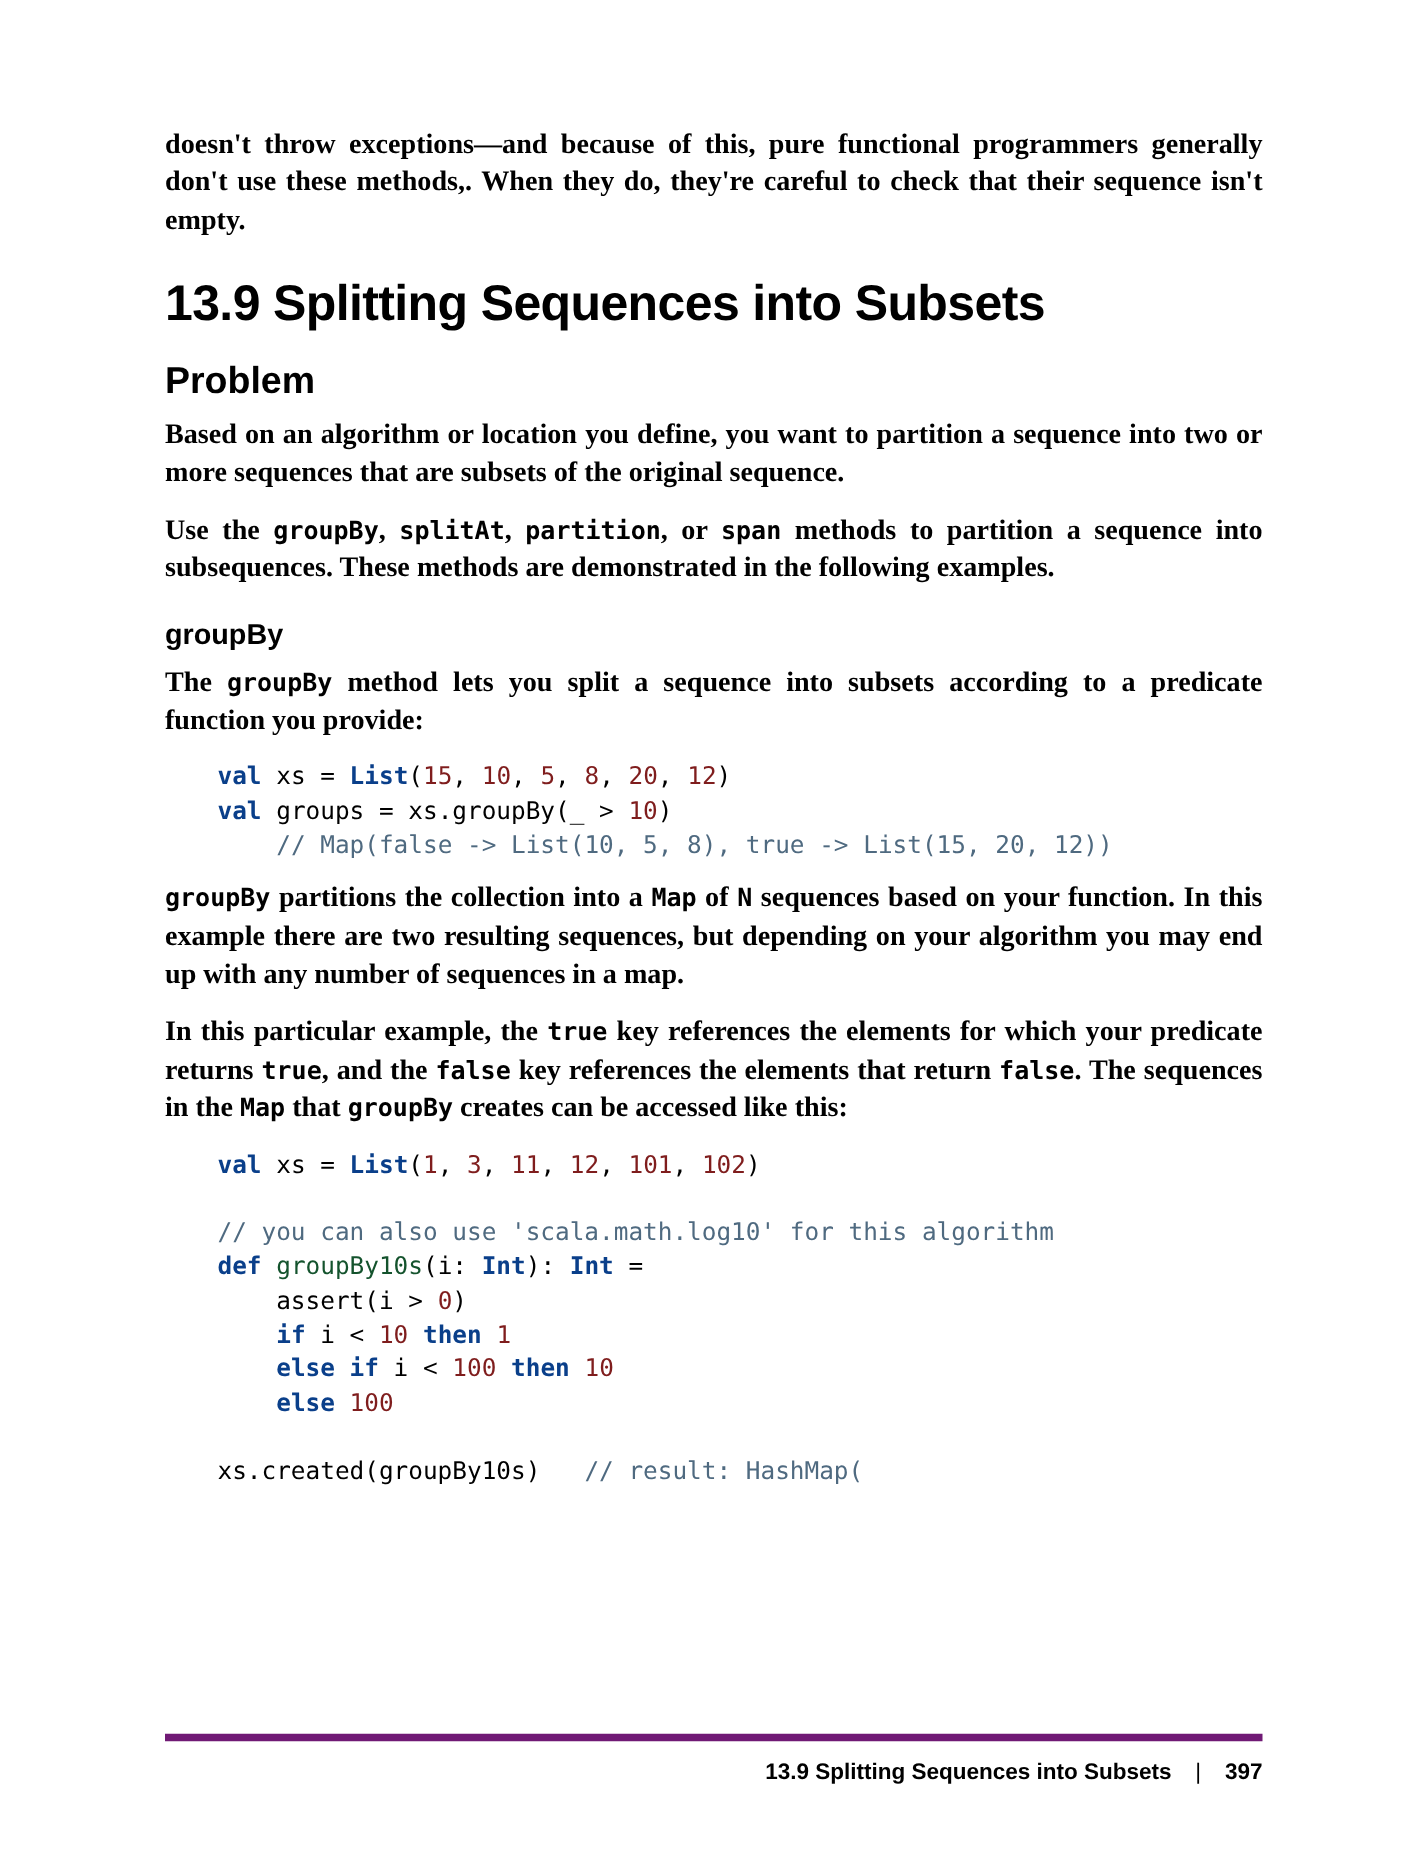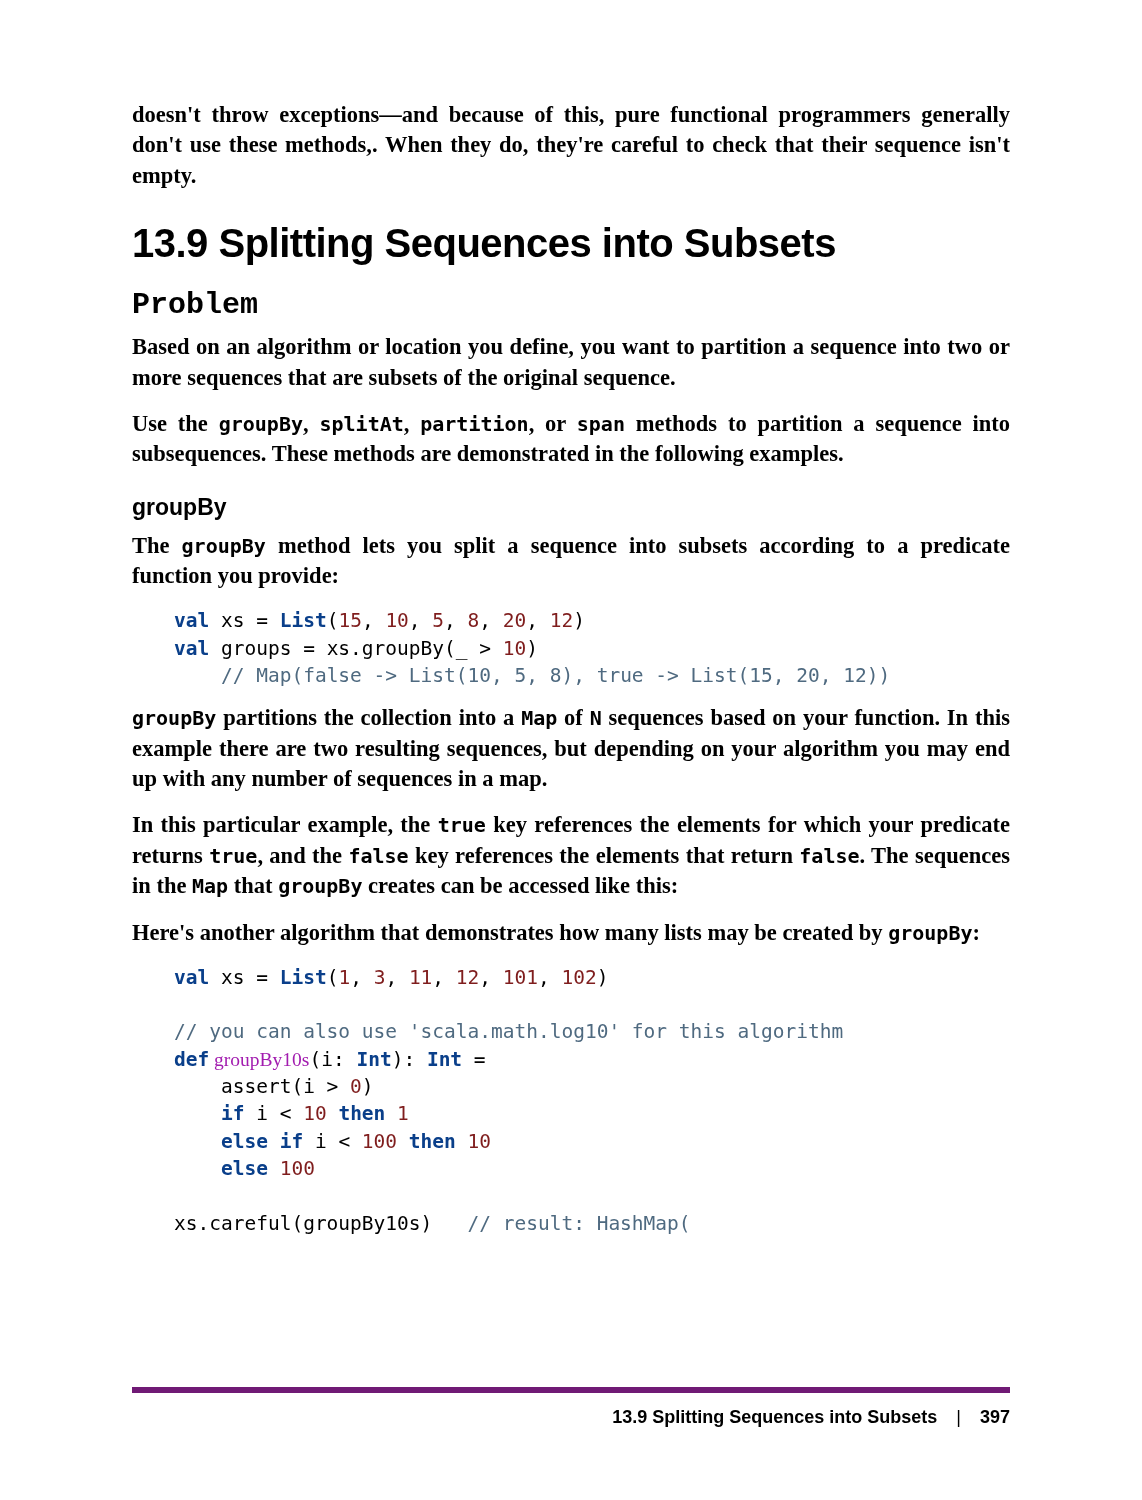--- a/index.html
+++ b/index.html
@@ -27,21 +27,21 @@
   }
   h1.section {
     font-family: "Myriad Pro Condensed", "Arial Narrow", Arial, sans-serif;
     font-weight: 800;
     font-stretch: condensed;
     font-size: 40px;
     margin: 30px 0 16px 0;
     letter-spacing: -0.5px;
   }
   h2.sub {
-    font-family: Liberation Mono, monospace;
+    font-family: Liberation Sans, sans-serif;
     font-weight: 800;
     font-stretch: condensed;
     font-size: 30px;
     margin: 22px 0 10px 0;
   }
   h3.subsub {
     font-family: "Myriad Pro Condensed", "Arial Narrow", Arial, sans-serif;
     font-weight: 800;
     font-stretch: condensed;
     font-size: 23px;
@@ -54,21 +54,21 @@
   pre.code {
     font-family: "Consolas", "Menlo", "DejaVu Sans Mono", monospace;
     font-size: 19.5px;
     line-height: 1.4;
     margin: 6px 0 14px 42px;
     white-space: pre;
   }
   
   .kw { color: #0a3f8a; font-weight: bold; }
   .type { color: #0a3f8a; font-weight: bold; text-align: right; }
-  .fn { color: #a21caf; font-family: Liberation Serif, serif; }
+  .fn { color: #14532d; }
   .num { color: #7f1d1d; }
   .bool { color: #0a3f8a; font-weight: bold; }
   .cmt { color: #4f6a80; }
 
   .footer {
     position: absolute;
     bottom: 72px;
     left: 132px;
     right: 132px;
     border-top: 6px solid #701a75;
@@ -113,34 +113,31 @@
 
   <p class="body-text">
     <code class="inline">groupBy</code><span> partitions the collection into a </span><code class="inline">Map</code><span> of </span><code class="inline">N</code><span> sequences based on your function. In this example there are two resulting sequences, but depending on your algorithm you may end up with any number of sequences in a map.</span>
   </p>
 
   <p class="body-text">
     <span>In this particular example, the </span><code class="inline">true</code><span> key references the elements for which your predicate returns </span><code class="inline">true</code><span>, and the </span><code class="inline">false</code><span> key references the elements that return </span><code class="inline">false</code><span>. The sequences in the </span><code class="inline">Map</code><span> that </span><code class="inline">groupBy</code><span> creates can be accessed like this:</span>
   </p>
 
 
-  <p class="body-text">
-    <span>Here's another algorithm that demonstrates how many lists may be created by </span><code class="inline">groupBy</code><span>:</span>
-  </p>
 
   <pre class="code"><span class="kw">val</span><span> xs = </span><span class="type">List</span><span>(</span><span class="num">1</span><span>, </span><span class="num">3</span><span>, </span><span class="num">11</span><span>, </span><span class="num">12</span><span>, </span><span class="num">101</span><span>, </span><span class="num">102</span><span>)</span>
 
 <span class="cmt">// you can also use 'scala.math.log10' for this algorithm</span>
 <span class="kw">def</span><span class="fn"> groupBy10s</span><span>(i: </span><span class="type">Int</span><span>): </span><span class="type">Int</span><span> =</span>
 <span>    assert(i &gt; </span><span class="num">0</span><span>)</span>
 <span>    </span><span class="kw">if</span><span> i &lt; </span><span class="num">10</span><span> </span><span class="kw">then</span><span> </span><span class="num">1</span>
 <span>    </span><span class="kw">else if</span><span> i &lt; </span><span class="num">100</span><span> </span><span class="kw">then</span><span> </span><span class="num">10</span>
 <span>    </span><span class="kw">else</span><span> </span><span class="num">100</span>
 
-<span>xs.careful(groupBy10s)   </span><span class="cmt">// result: HashMap(</span></pre>
+<span>xs.created(groupBy10s)   </span><span class="cmt">// result: HashMap(</span></pre>
 
   <div class="footer">
     <span>13.9 Splitting Sequences into Subsets</span>
     <span class="sep">|</span>
     <span>397</span>
   </div>
 
 </div>
 
 </body></html>

